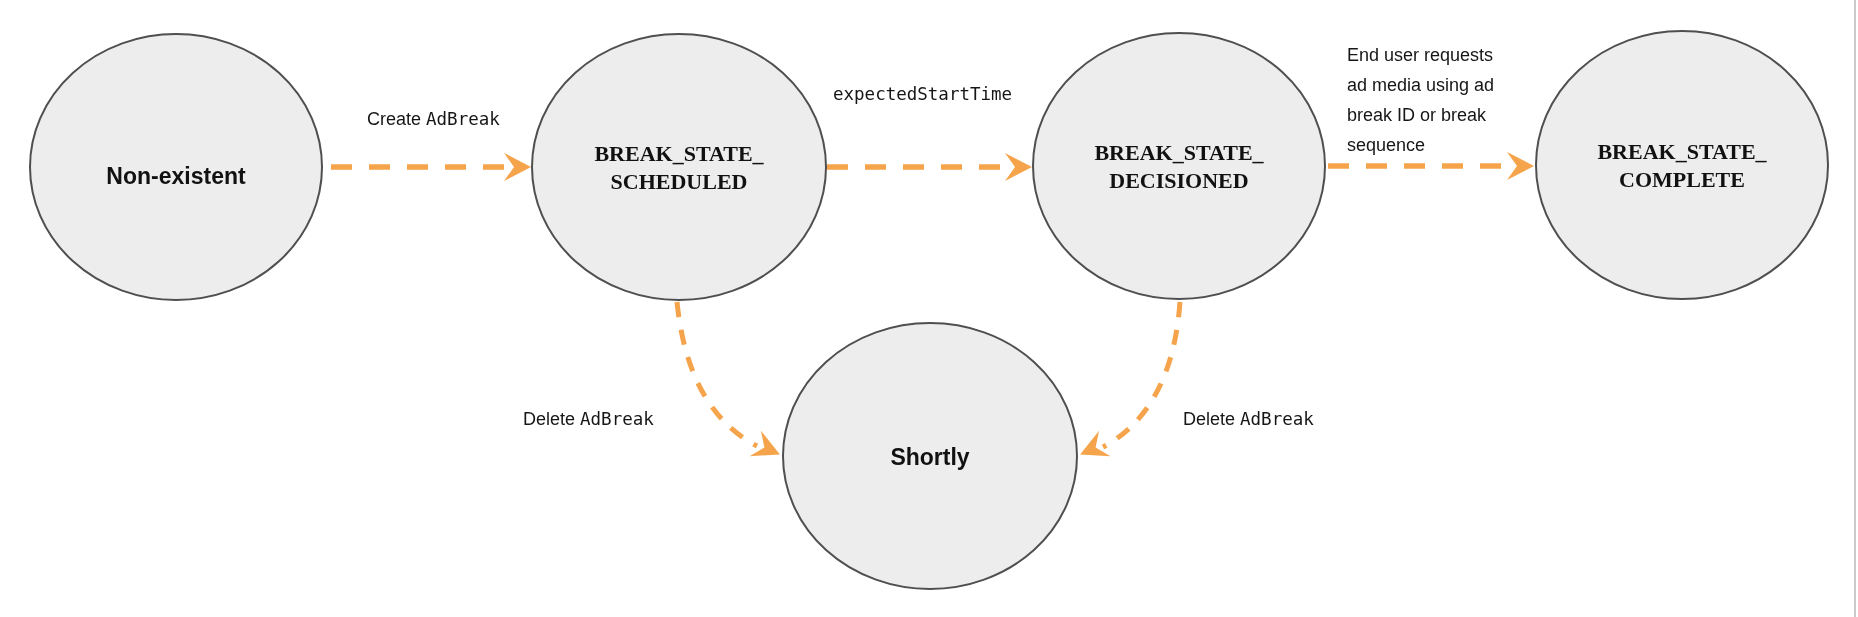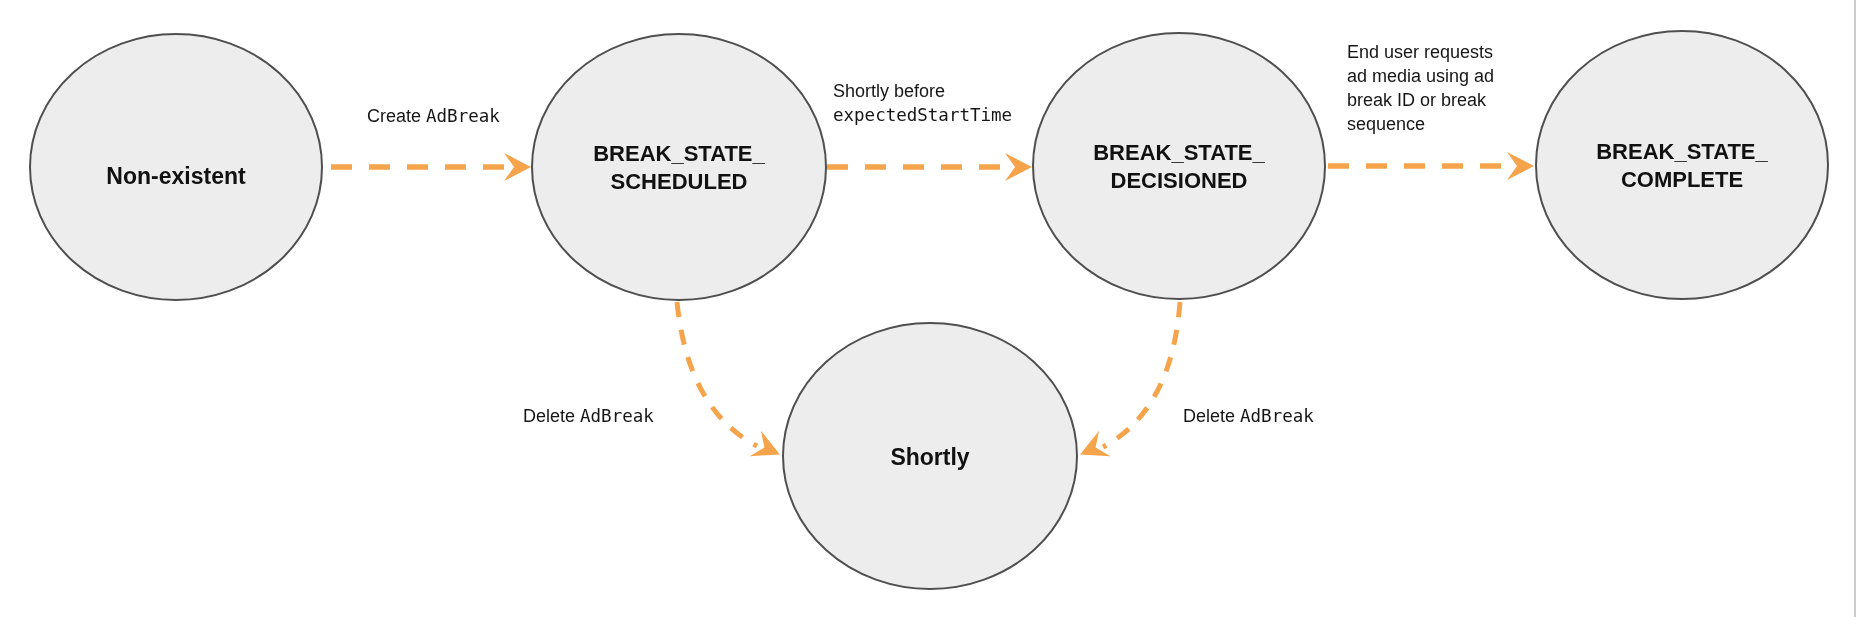--- a/index.html
+++ b/index.html
@@ -17,28 +17,28 @@
     position: absolute;
     transform: translate(-50%, -50%);
     text-align: center;
     font-weight: bold;
     font-size: 23px;
     line-height: 28px;
     white-space: pre-line;
     color: #111111;
   }
   .node-label.mono {
-    font-family: Liberation Sans, sans-serif;
+    font-family: Liberation Serif, serif;
     font-size: 22px;
     letter-spacing: 0px;
   }
   .edge-label {
     position: absolute;
     font-size: 18px;
-    line-height: 24px;
+    line-height: 30px;
     white-space: pre-line;
     color: #161616;
   }
   .edge-label .code, .edge-label.codeline .line2 {
     font-family: "DejaVu Sans Mono", monospace;
     font-size: 17.5px;
   }
   .edge-label .line1, .edge-label .line2 { display: block; }
 </style>
 </head>
@@ -76,21 +76,21 @@
   <div class="node-label mono" style="left:679px; top:168px;">BREAK_STATE_
 SCHEDULED</div>
   <div class="node-label mono" style="left:1179px; top:167px;">BREAK_STATE_
 DECISIONED</div>
   <div class="node-label mono" style="left:1682px; top:166px;">BREAK_STATE_
 COMPLETE</div>
   <div class="node-label" style="left:930px; top:457px;">Shortly</div>
 
   <div class="edge-label" style="left:350px; top:104px; white-space:nowrap;margin-left:17px;"><span>Create</span> <span class="code">AdBreak</span></div>
 
-  <div class="edge-label codeline" style="left:833px; top:79px;"><span class="line1">Shortly before</span><span class="line2">expectedStartTime</span></div>
+  <div class="edge-label codeline" style="left:833px; top:79px;"><span class="line2">expectedStartTime</span></div>
 
   <div class="edge-label" style="left:1347px; top:40px;">End user requests
 ad media using ad
 break ID or break
 sequence</div>
 
   <div class="edge-label" style="left:523px; top:404px; white-space:nowrap;"><span>Delete</span> <span class="code">AdBreak</span></div>
 
   <div class="edge-label" style="left:1183px; top:404px; white-space:nowrap;"><span>Delete</span> <span class="code">AdBreak</span></div>
 

